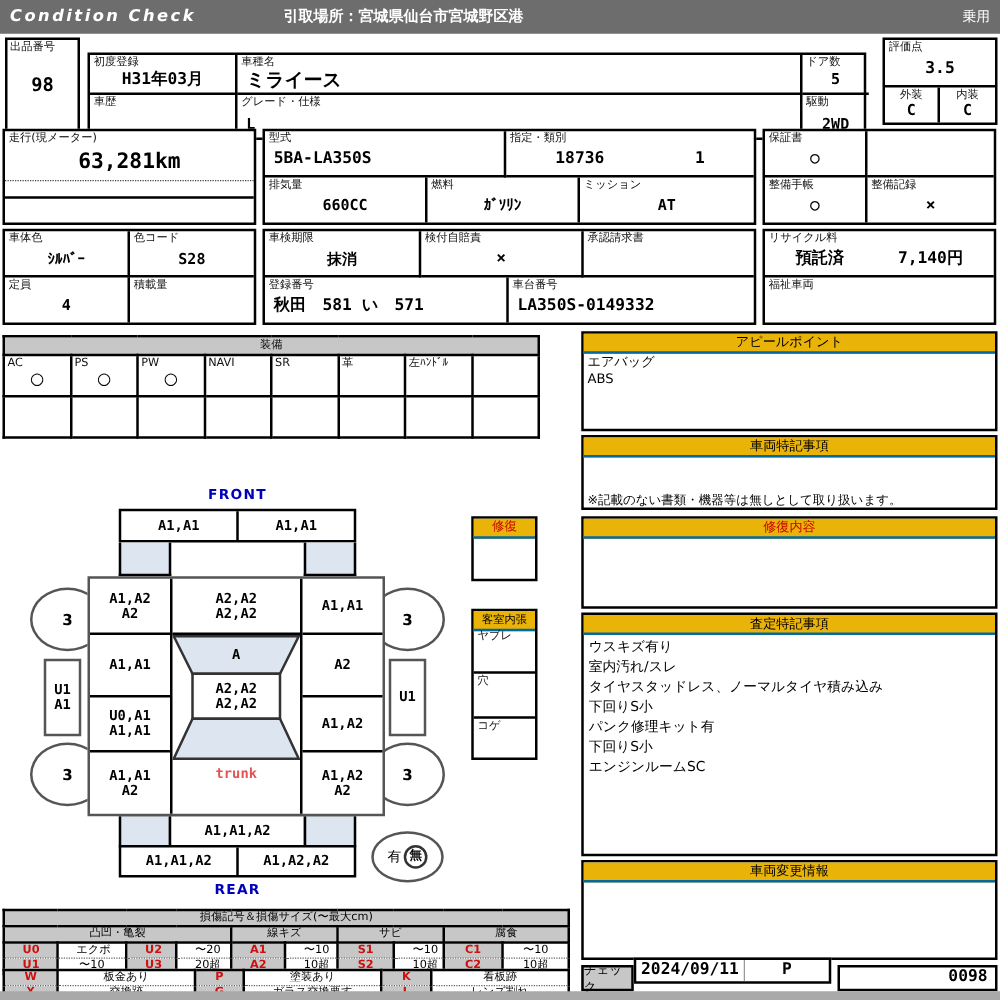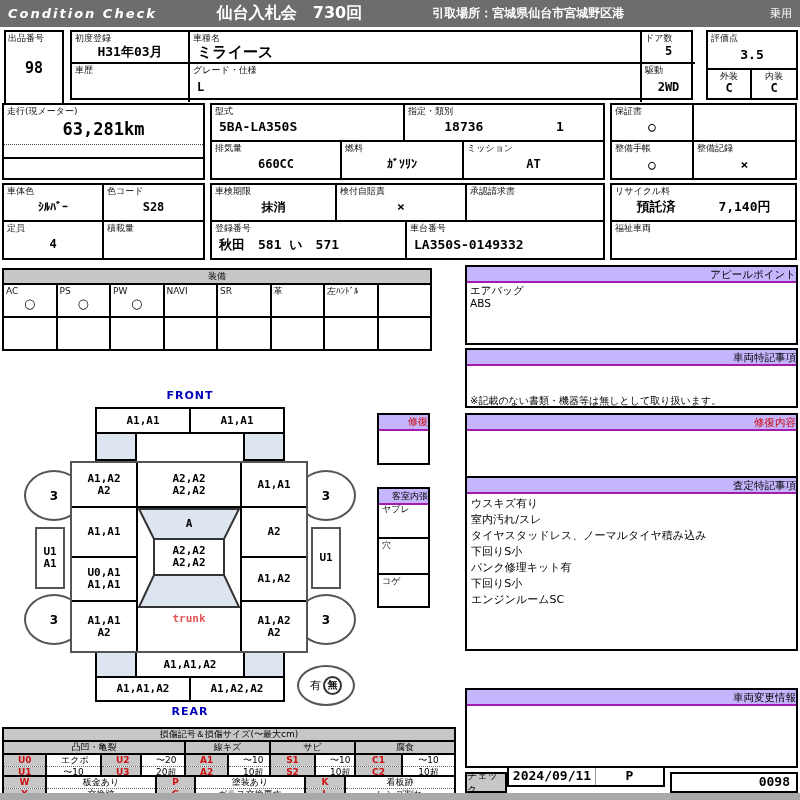--- a/index.html
+++ b/index.html
@@ -13,21 +13,21 @@
   .growl{flex:1;display:flex;align-items:center;justify-content:flex-start;padding-left:4px}
   .v{font-weight:bold;font-size:13px;line-height:1.1;font-family:"DejaVu Sans Mono","DejaVu Sans",monospace}
   .v15{font-size:15px}.v12{font-size:12px}
   .br{border-right:2px solid #000}.bb{border-bottom:2px solid #000}
   .titlebar{position:absolute;left:0;top:0;width:800px;height:27px;background:#6d6d6d;color:#fff;display:flex;align-items:center}
   .brand{font-style:italic;font-weight:bold;font-size:13px;letter-spacing:2px;margin-left:8px}
   .auction{font-weight:bold;font-size:16px;margin-left:60px;white-space:nowrap}
   .pickup{font-weight:bold;font-size:12px;margin-left:70px;white-space:nowrap}
   .vclass{font-size:11px;margin-left:auto;margin-right:8px}
   .panel{position:absolute;left:465px;width:333px;border:2px solid #000;box-sizing:border-box;background:#fff}
-  .phead{background:#c4b5fd;border-bottom:2px solid #a21caf;text-align:right;font-size:10.5px;line-height:14px;height:14px;font-weight:normal}
+  .phead{background:#eab308;border-bottom:2px solid #0369a1;text-align:center;font-size:10.5px;line-height:14px;height:14px;font-weight:normal}
   .pbody{position:relative;font-size:10.5px;line-height:13px;padding:1px 3px}
   .gray{background:#c7c7c7}
   .red{color:#c00}
   .shade{background:#dce5f0}
   .two{white-space:pre-line}
   table.leg{border-collapse:collapse;position:absolute;table-layout:fixed;background:#fff}
   table.leg td{border:2px solid #000;font-size:9px;text-align:center;padding:0 14px;line-height:11px;height:12px;overflow:hidden;white-space:nowrap;box-sizing:border-box}
   table.leg td.code{background:#c7c7c7;color:#c11;font-weight:bold}
   tr.dotrow td{border-bottom:1px dotted #666}
   tr.afterdot td{border-top-width:0}
@@ -43,31 +43,30 @@
          display:flex;align-items:center;justify-content:center;font-weight:bold;font-size:12px}
   .spareno{display:inline-block;border:2px solid #333;border-radius:50%;width:15px;height:15px;line-height:14px;
            text-align:center;font-size:10px;margin-left:2px;font-weight:bold}
   .bstrip{position:absolute;left:0;top:793px;width:800px;height:7px;background:#a9a9a9}
 </style>
 </head>
 <body>
 
 <div class="titlebar">
   <span class="brand">Condition  Check</span>
-  <span class="auction">仙台入札会　730回</span>
   <span class="pickup">引取場所：宮城県仙台市宮城野区港</span>
   <span class="vclass">乗用</span>
 </div>
 
 <div class="box" style="left:4px;top:30px;width:60px;height:80px">
   <span class="l" style="padding:1px 2px">出品番号</span>
   <div class="grow v v15" style="display:flex;height:48px">98</div>
 </div>
 
-<div class="box" style="left:70px;top:30px;width:623px;height:70px">
+<div class="box" style="left:70px;top:42px;width:623px;height:70px">
   <div class="c br bb" style="left:0;top:0;width:118px;height:32px">
     <span class="l">初度登録</span>
     <div class="grow">
         <span class="v">H31年03月</span>
       </div>
   </div>
   <div class="c br bb" style="left:118px;top:0;width:452px;height:32px">
     <span class="l">車種名</span>
     <div class="growl">
         <span class="v v15">ミライース</span>
@@ -336,21 +335,21 @@
   <div class="pbody" style="height:40px">
     <div style="position:absolute;left:3px;bottom:1px;font-size:10px;white-space:nowrap">※記載のない書類・機器等は無しとして取り扱います。</div>
   </div>
 </div>
 
 <div class="panel" style="top:413px;height:74px">
   <div class="phead red">修復内容</div>
   <div class="pbody"></div>
 </div>
 
-<div class="panel" style="top:476px;height:175px">
+<div class="panel" style="top:490px;height:195px">
   <div class="phead">査定特記事項</div>
   <div class="pbody" style="font-size:11px;line-height:16px;padding:2px 4px">
     <div>ウスキズ有り</div>
     <div>室内汚れ/スレ</div>
     <div>タイヤスタッドレス、ノーマルタイヤ積み込み</div>
     <div>下回りS小</div>
     <div>パンク修理キット有</div>
     <div>下回りS小</div>
     <div>エンジンルームSC</div>
   </div>

